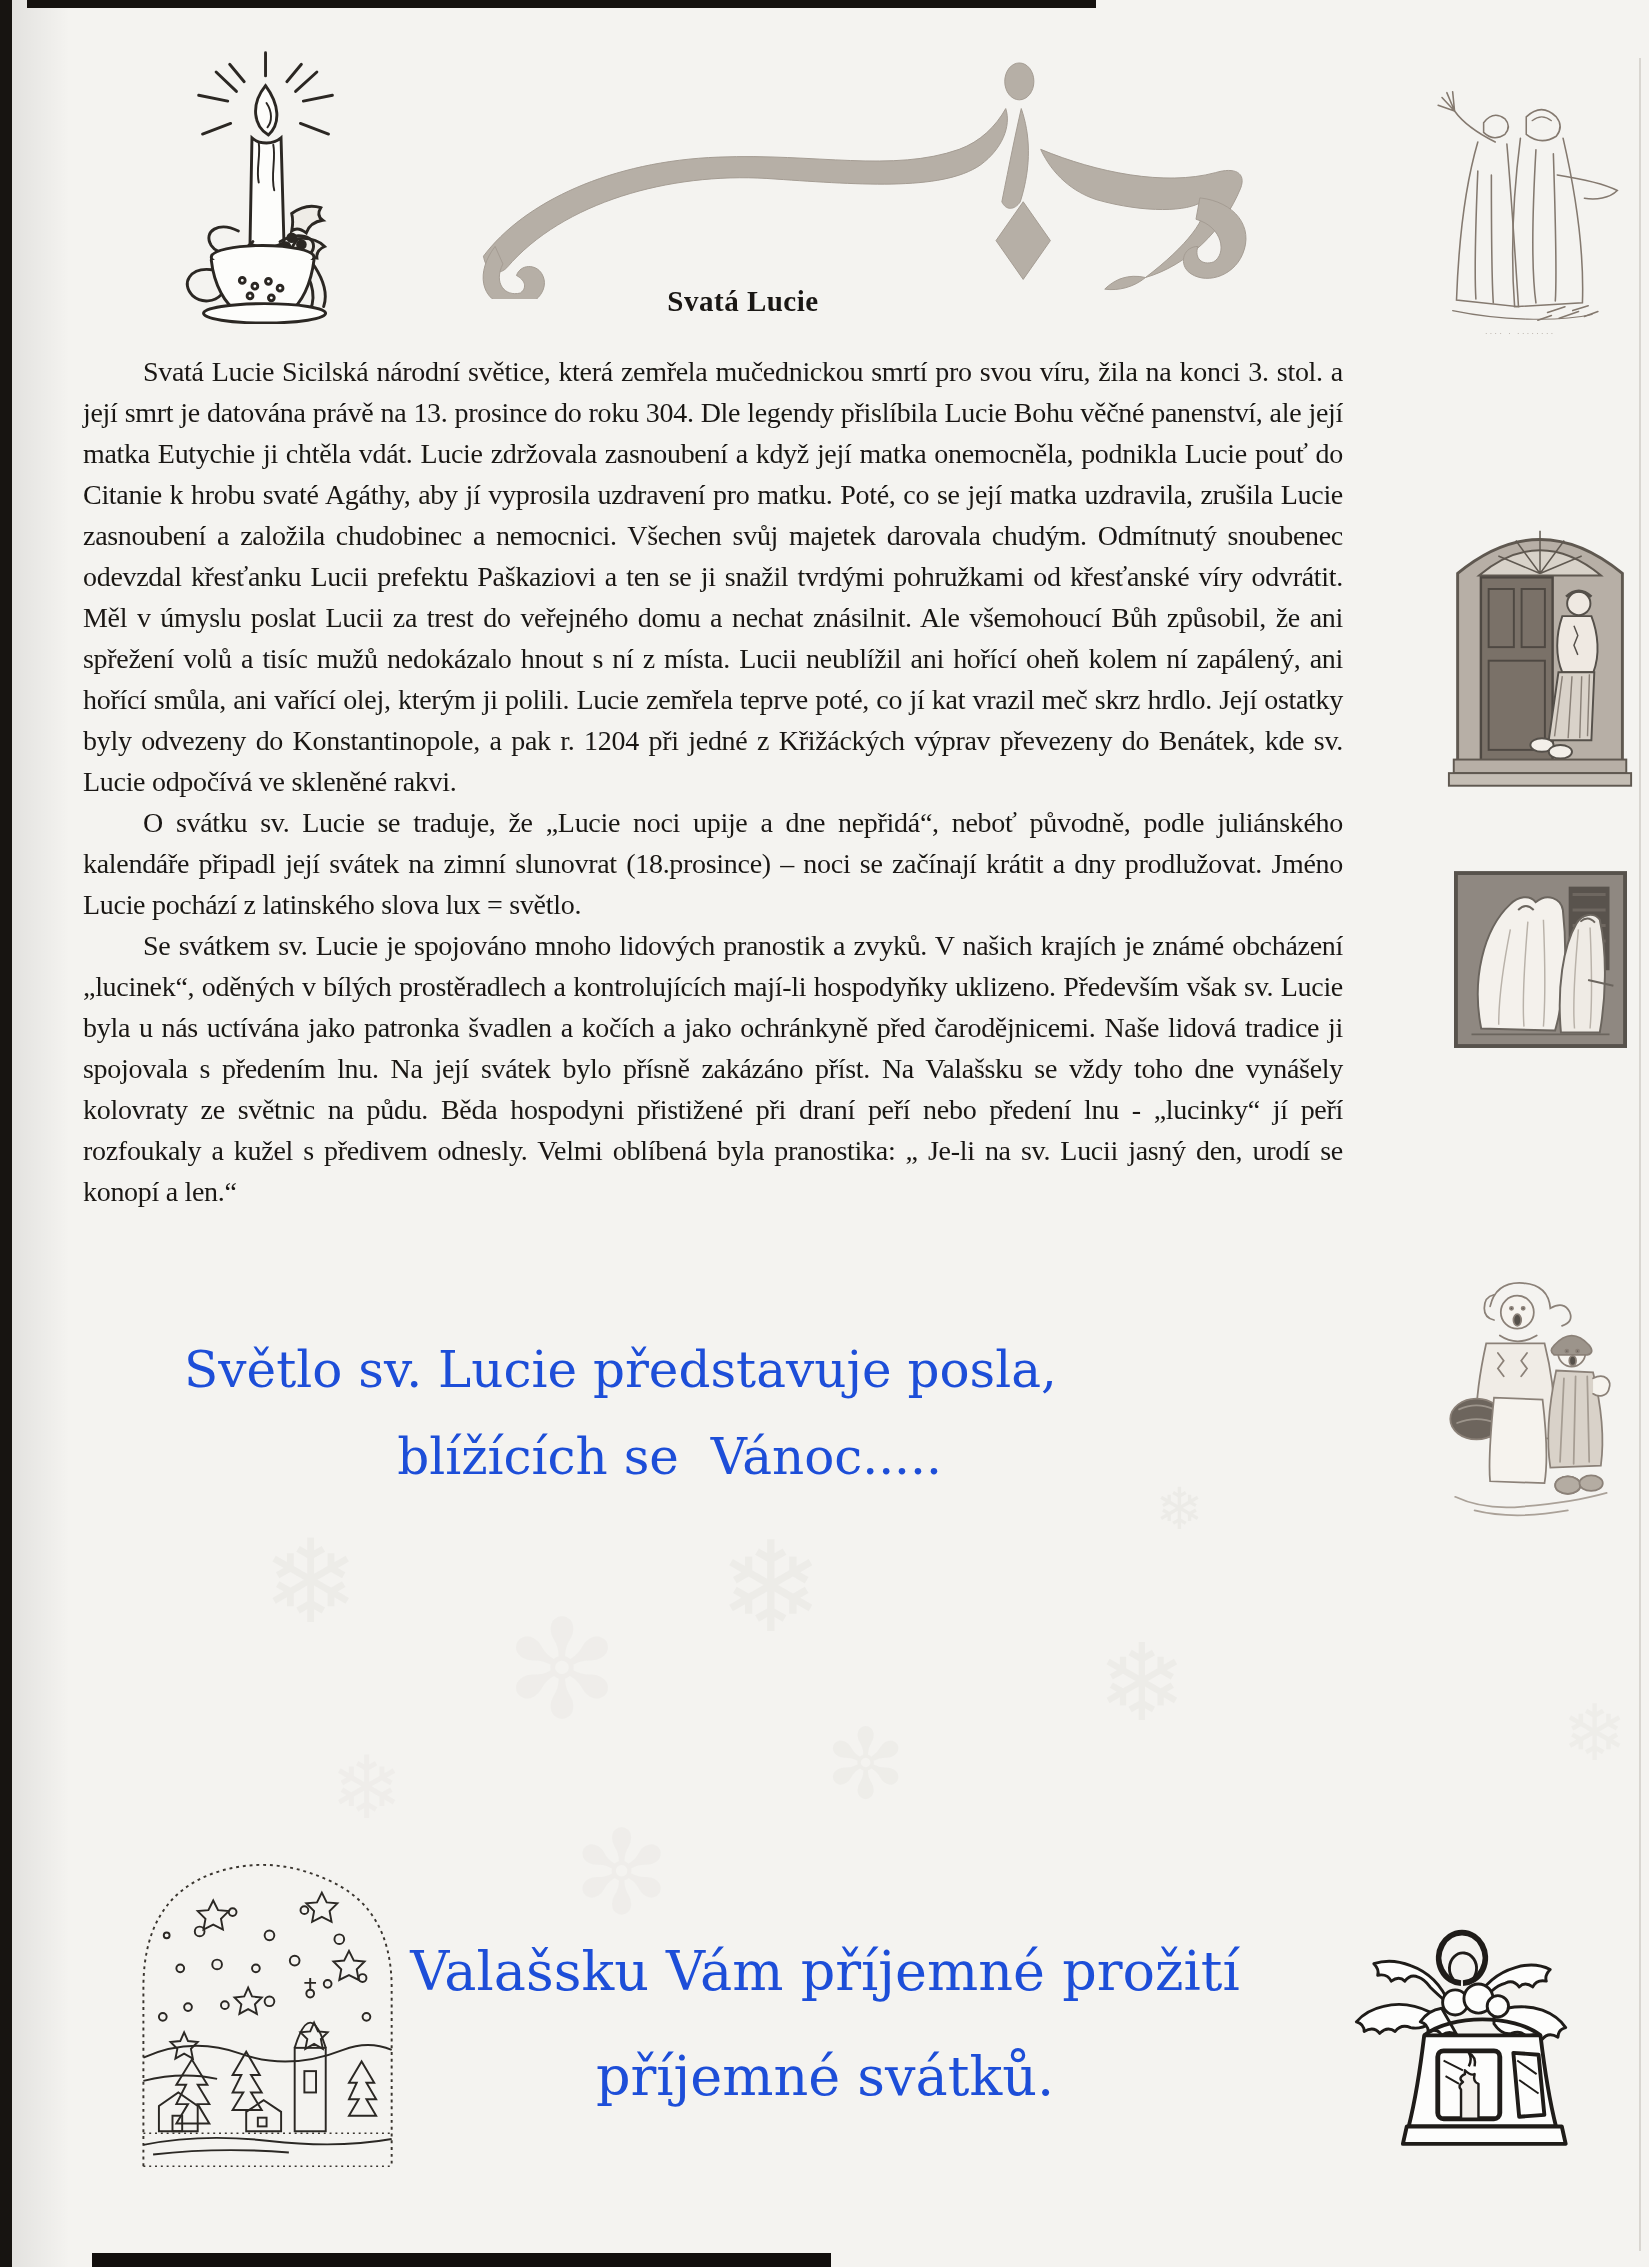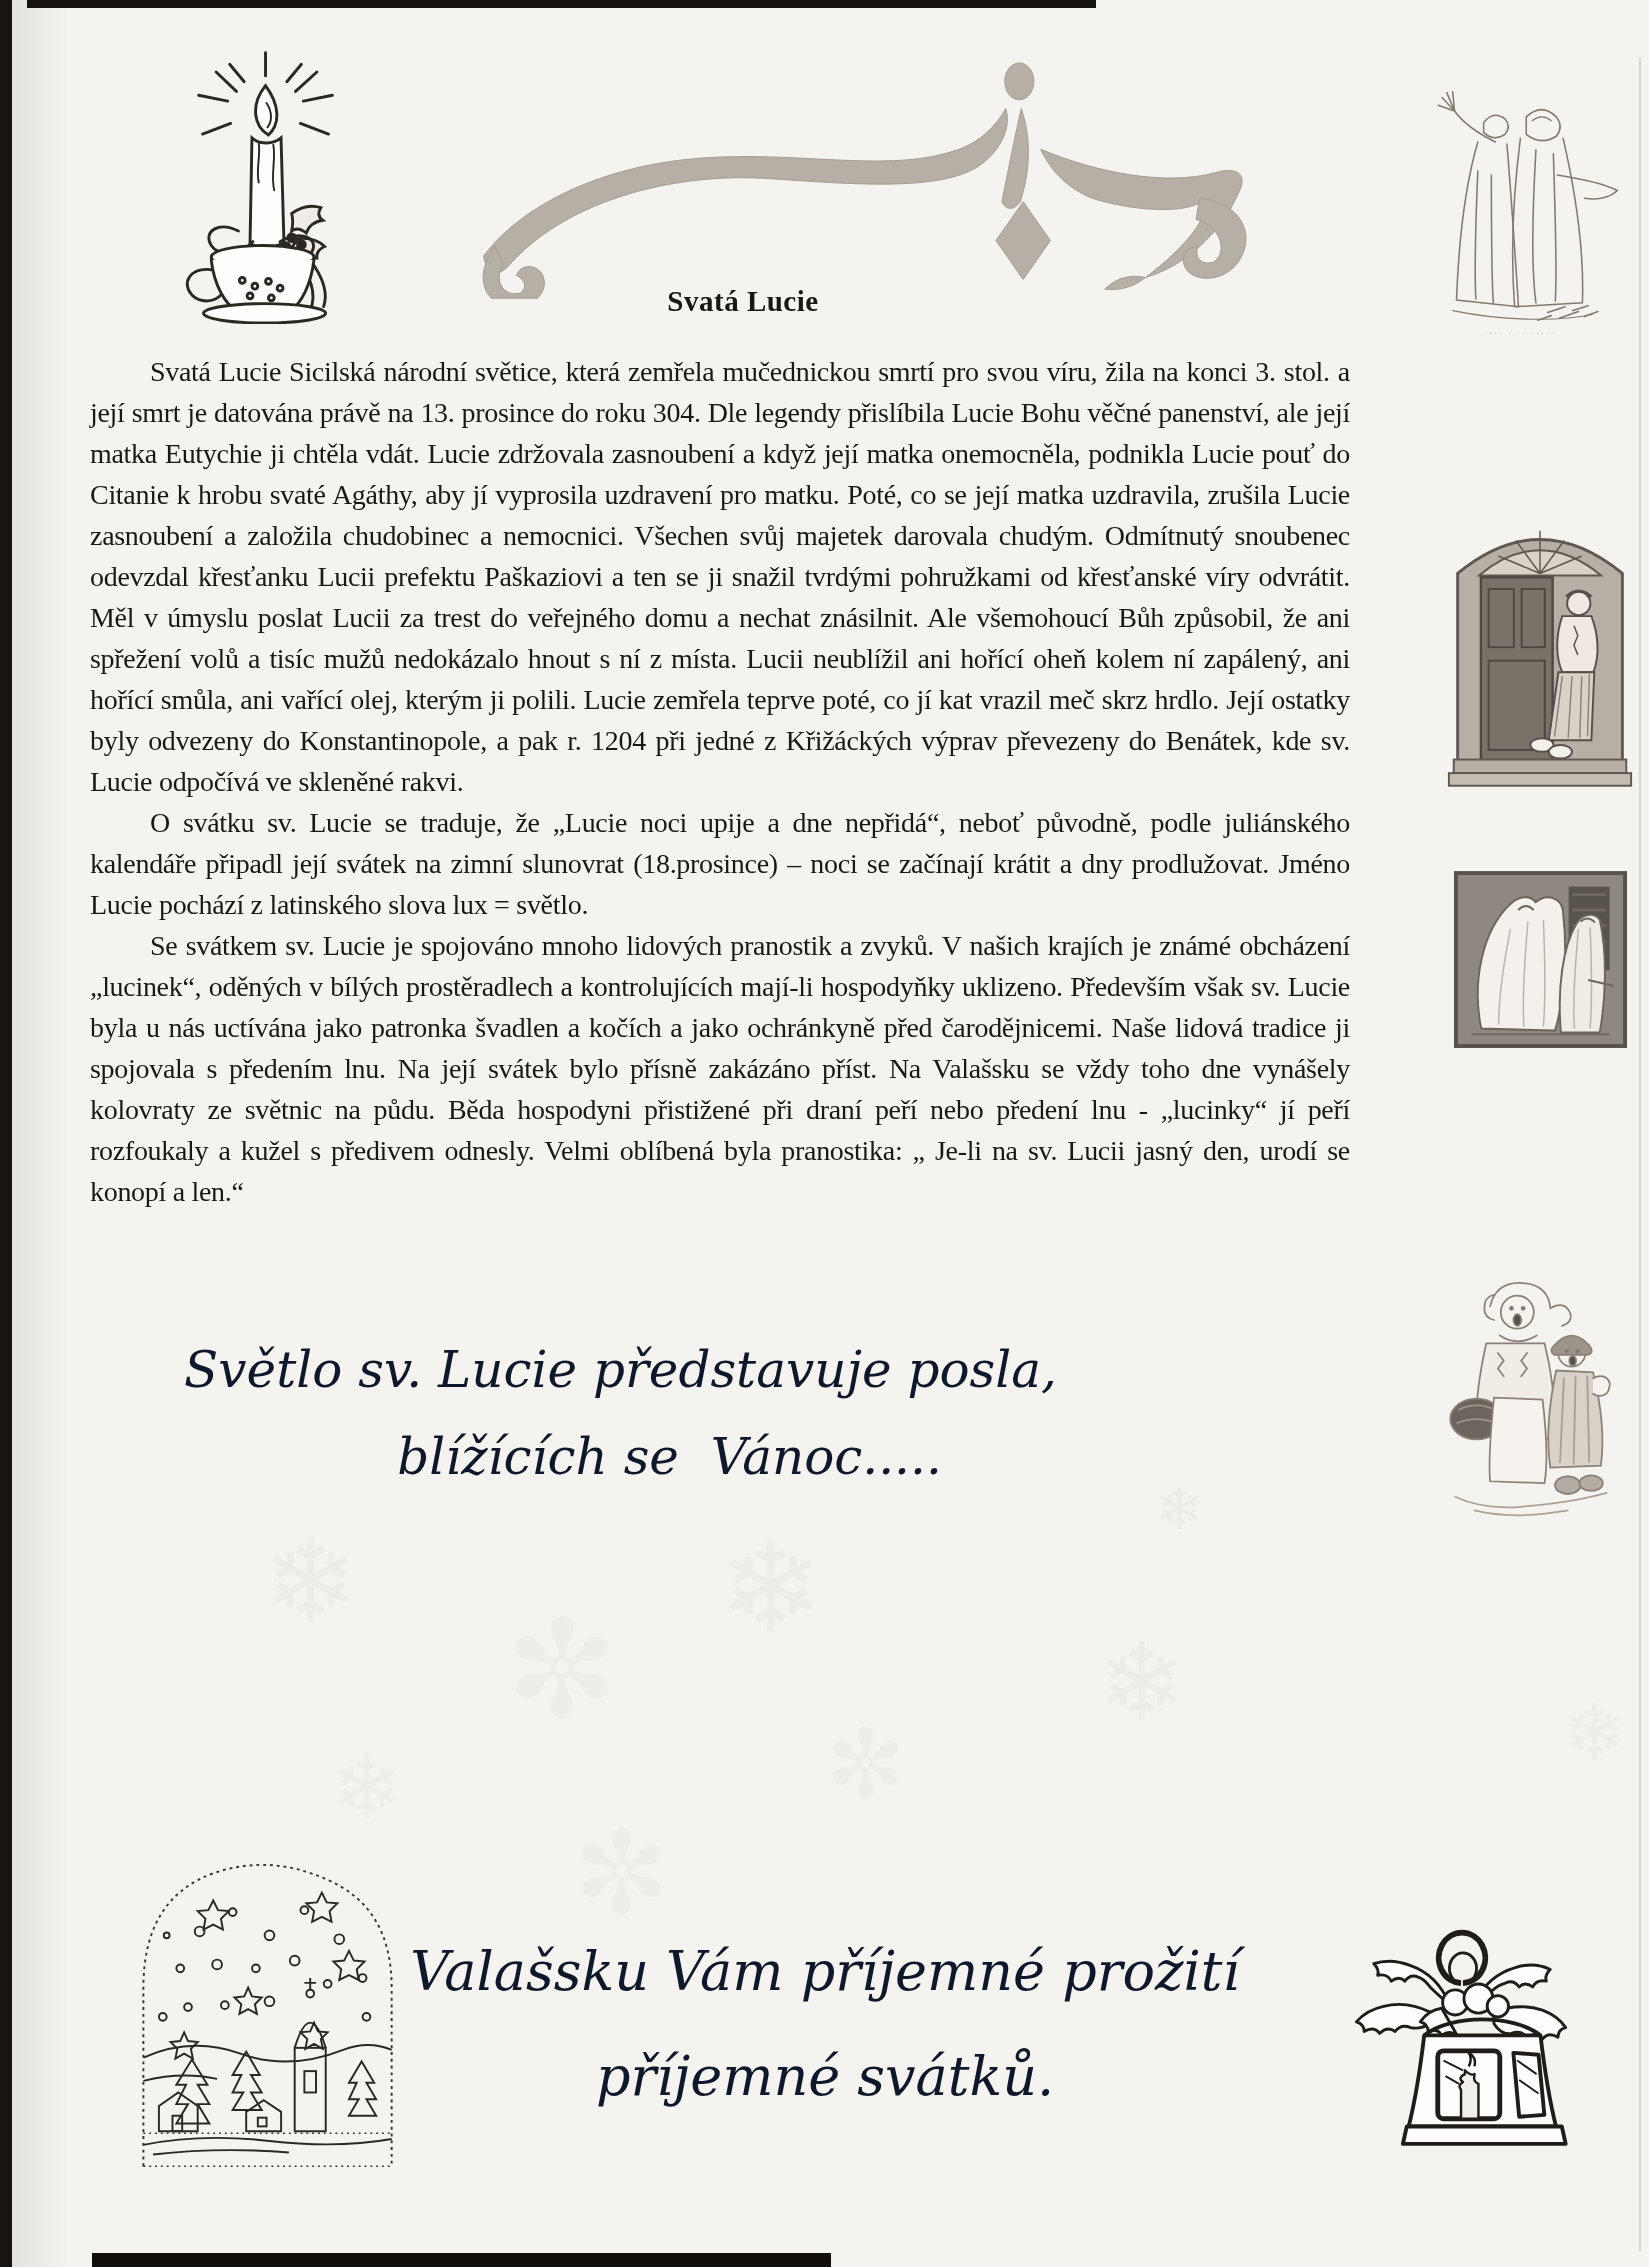--- a/index.html
+++ b/index.html
@@ -10,25 +10,25 @@
   .edge-top{left:27px;top:0;width:1069px;height:7.8px;background:#15120f;}
   .edge-left{left:0;top:0;width:11.6px;height:2268px;background:#171411;}
   .edge-bottom{left:92px;top:2253px;width:739px;height:14.6px;background:#120f0d;}
   .edge-right{left:1639px;top:58px;width:1.9px;height:2193px;background:#d9d6d1;}
   .paper-shade{left:11.6px;top:0;width:58px;height:2268px;
         background:linear-gradient(90deg,rgba(0,0,0,.07),rgba(0,0,0,0));}
   
   .title{left:539px;top:285px;width:408px;text-align:center;
          font-size:29px;font-weight:bold;letter-spacing:0.5px;}
   
-  .bodytext{left:90px;top:351px;width:1260px;
+  .bodytext{left:83px;top:351px;width:1260px;
             font-size:28px;line-height:41px;letter-spacing:-0.3px;text-align:justify;}
   .bodytext p{margin:0;text-indent:60px;}
   
-  .script{font-family:"DejaVu Serif", serif;font-style:italic;color:#0f172a;}
+  .script{font-family:"DejaVu Serif", serif;color:#1d4ed8;}
   .script1{left:184px;top:1341px;width:873px;text-align:center;font-size:50px;}
   .script2{left:291px;top:1428px;width:757px;text-align:center;font-size:50px;white-space:pre;}
   .wish{left:340px;top:1919px;width:970px;text-align:center;font-size:54px;line-height:105px;}
   
   .caption{left:1423px;top:328px;width:194px;text-align:center;
            font-size:8.7px;color:#a69d94;letter-spacing:1.9px;filter:blur(0.4px);}
   .flake{color:#9a958e;font-family:"DejaVu Sans",sans-serif;}
 </style>
 </head>
 <body>

